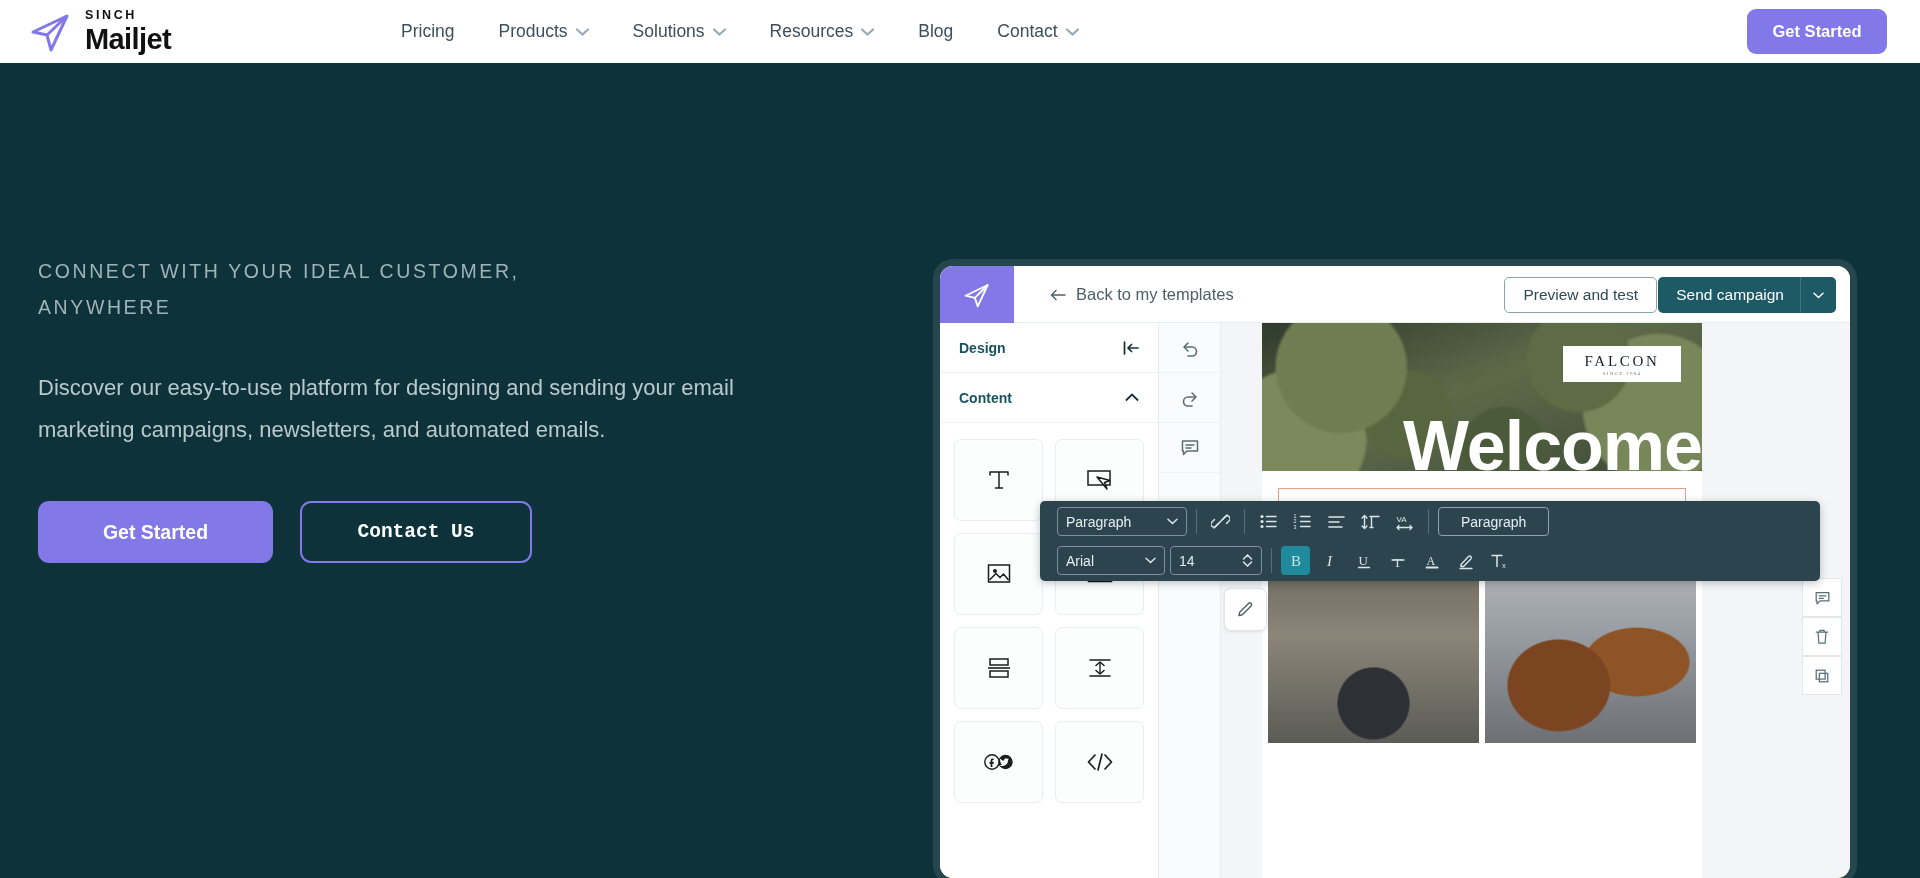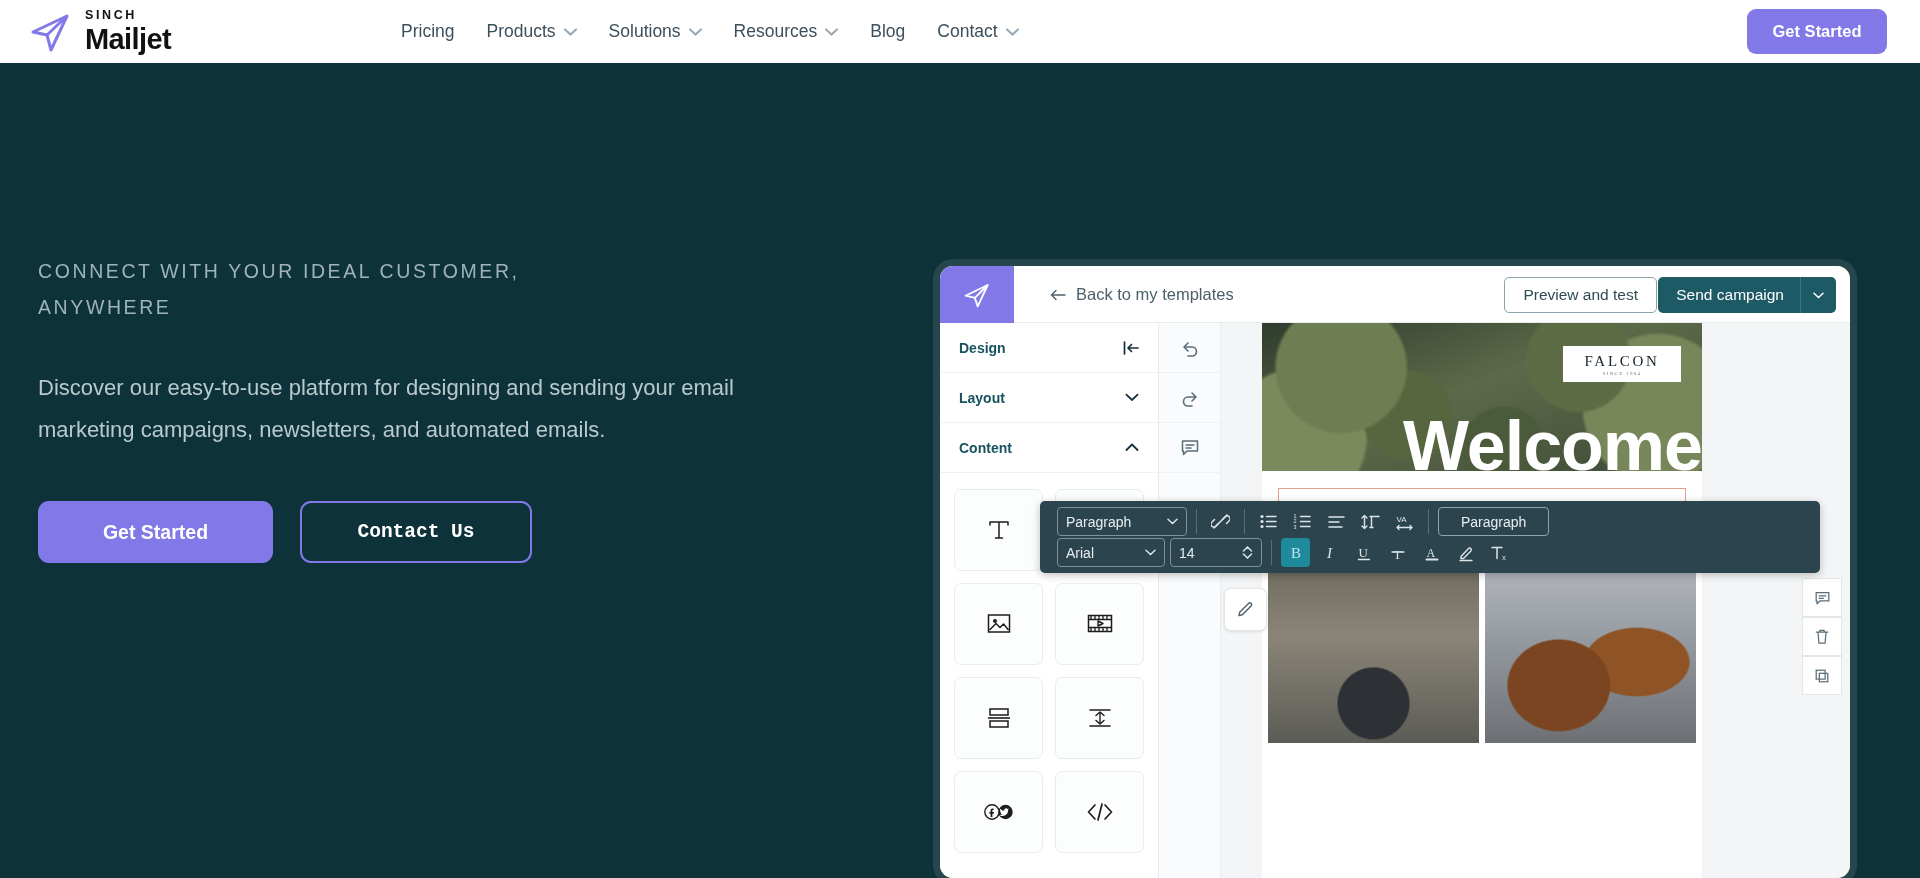--- a/index.html
+++ b/index.html
@@ -13,21 +13,21 @@
   .site-header{
     position:absolute; top:0; left:0; width:1920px; height:63px;
     background:#ffffff; display:flex; align-items:center;
   }
   .logo-wrap{ display:flex; align-items:center; gap:13px; margin-left:30px; }
   .logo-mark{ width:42px; height:42px; flex:none; }
   .logo-text{ display:flex; flex-direction:column; line-height:1; }
   .logo-sinch{ font-size:12.5px; font-weight:bold; letter-spacing:2.6px; color:#111111; }
   .logo-mailjet{ font-size:29px; font-weight:bold; letter-spacing:-0.6px; color:#111111; margin-top:3px; }
 
-  .main-nav{ display:flex; align-items:center; gap:32px; margin-left:230px; }
+  .main-nav{ display:flex; align-items:center; gap:44px; margin-left:230px; }
   .nav-item{
     display:flex; align-items:center; gap:8px;
     font-size:17.5px; color:#3c4f5c; cursor:pointer; white-space:nowrap;
   }
   .chev{ width:13px; height:8px; flex:none; }
 
   .hdr-cta{
     position:absolute; right:33px; top:9px;
     width:140px; height:45px; border-radius:9px;
     background:#8278e8; color:#ffffff; border:none;
@@ -191,21 +191,21 @@
     display:flex; align-items:center; justify-content:center; cursor:pointer;
   }
 
   
   .fmt-toolbar{
     position:absolute; left:1040px; top:438px; width:780px;
     background:#2c444e; border-radius:5px; padding:6px 17px; z-index:20;
     box-shadow:0 2px 8px rgba(0,0,0,.25);
   }
   .fmt-row{ display:flex; align-items:center; gap:5px; }
-  .fmt-row + .fmt-row{ margin-top:2px; }
+  .fmt-row + .fmt-row{ margin-top:10px; }
   .fmt-select{
     height:29px; border:1px solid #7d929b; border-radius:4px; background:#2c444e;
     color:#e7eef0; font-family:"Liberation Sans", sans-serif; font-size:14px;
     display:flex; align-items:center; justify-content:space-between;
     padding:0 8px; gap:12px; cursor:pointer;
   }
   .fmt-btn{
     width:29px; height:29px; border-radius:4px; background:transparent;
     display:flex; align-items:center; justify-content:center; cursor:pointer;
   }
@@ -308,26 +308,20 @@
 
       <div class="app-sidebar">
         <div class="acc-row">
           <span>Design</span>
           <svg width="16" height="14" viewBox="0 0 16 14">
             <path d="M1.5 1 V13" stroke="#16303a" stroke-width="1.7" stroke-linecap="round"></path>
             <path d="M15 7 H5 M8.5 3.5 L5 7 L8.5 10.5" fill="none" stroke="#16303a" stroke-width="1.7" stroke-linecap="round" stroke-linejoin="round"></path>
           </svg>
         </div>
         <div class="acc-row">
-          <span>Layout</span>
-          <svg width="14" height="9" viewBox="0 0 14 9">
-              <path d="M1.4 1.6 L7 7 L12.6 1.6" fill="none" stroke="#16303a" stroke-width="1.8" stroke-linecap="round"></path>
-            </svg>
-        </div>
-        <div class="acc-row">
           <span>Content</span>
           <svg width="14" height="9" viewBox="0 0 14 9">
               <path d="M1.4 7 L7 1.6 L12.6 7" fill="none" stroke="#16303a" stroke-width="1.8" stroke-linecap="round"></path>
             </svg>
         </div>
 
         <div class="widget-grid">
           <div class="widget-tile">
             <svg width="26" height="26" viewBox="0 0 26 26">
               <path d="M4 5 H22 M4 5 V8 M22 5 V8 M13 5 V21 M9.5 21 H16.5" fill="none" stroke="#1d1d1d" stroke-width="1.5" stroke-linecap="round"></path>

